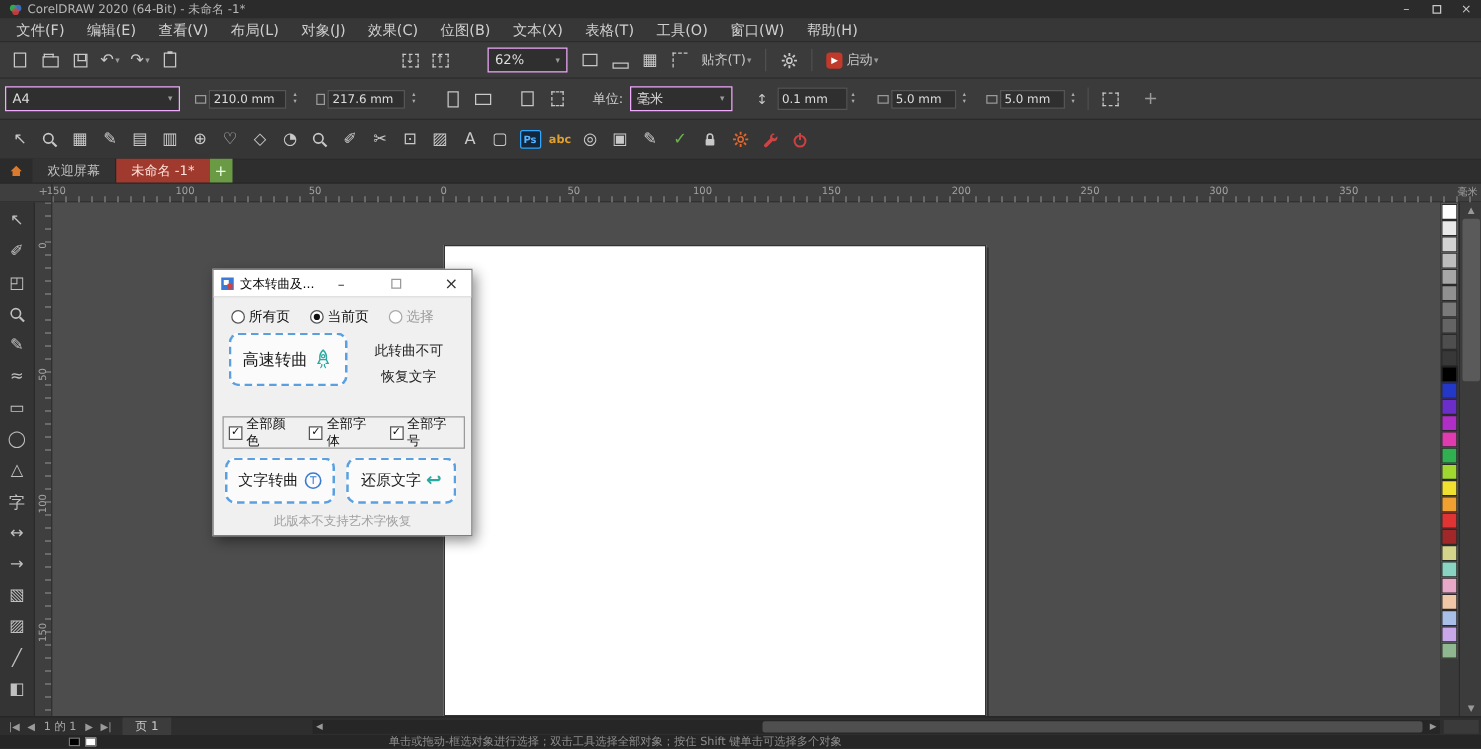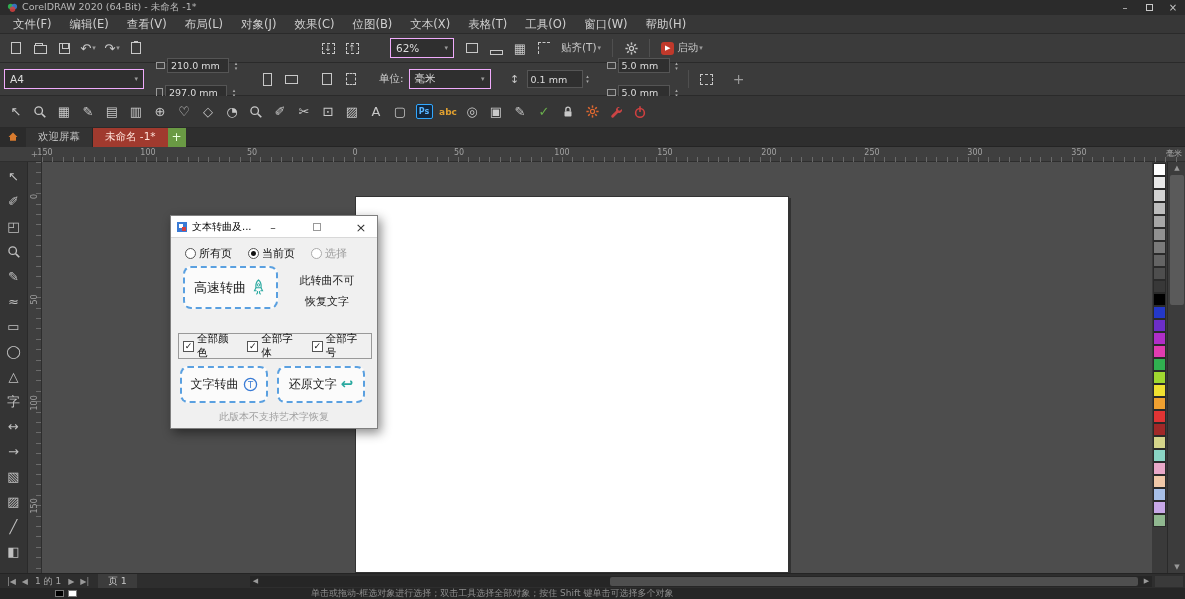--- a/index.html
+++ b/index.html
@@ -41,26 +41,26 @@
   .i-ruler { width:13px; height:5px; border:1px solid #c8c8c8; margin-top:8px; }
   .i-guides { width:12px; height:12px; border-left:1px dashed #c8c8c8; border-top:1px dashed #c8c8c8; }
   .i-dashed { width:13px; height:11px; border:1px dashed #c8c8c8; }
   .launch-ic { width:13px; height:13px; border-radius:3px; background:#c0392b; color:#fff; font-size:7px; display:flex; align-items:center; justify-content:center; margin-right:3px; }
   .ps-badge { width:17px; height:15px; background:#12263c; border:1px solid #31a8ff; color:#57b4ff; font-size:8px; font-weight:bold; display:flex; align-items:center; justify-content:center; border-radius:2px; }
   .abc-ic { font-size:9px; font-weight:bold; color:#e0a030; }
 
   
   .orient-p { width:9px; height:13px; border:1px solid #c8c8c8; }
   .orient-l { width:13px; height:9px; border:1px solid #c8c8c8; }
-  .dims { display:flex; flex-direction:column; gap:12px; }
+  .dims { display:flex; flex-direction:row; gap:12px; }
   .dimrow { display:flex; align-items:center; gap:2px; }
   .dim-ic { width:9px; height:7px; border:1px solid #999; }
 
   
-  .tabbar { top:128px; height:19px; background:#2e2e2e; border-bottom:1px solid #242424; }
+  .tabbar { top:128px; height:19px; background:#2e2e2e; border-bottom:1px solid #242424;align-items:flex-end; }
   .hometab { width:26px; height:19px; display:flex; align-items:center; justify-content:center; background:#2b2b2b; }
   .doctab { height:19px; display:flex; align-items:center; padding:0 12px; font-size:10.5px; }
   .tab-welcome { background:#333; color:#c0c0c0; border-right:1px solid #262626; }
   .tab-active { background:#a03a2e; color:#ffe3da; }
   .tab-plus { width:18px; height:19px; background:#6a9a44; color:#eaffe0; font-size:12px; display:flex; align-items:center; justify-content:center; }
 
   
   .rulerrow { top:147px; height:15px; background:#3f3f3f; border-bottom:1px solid #2e2e2e; }
   .ruler-corner { position:absolute; left:28px; top:0; width:14px; height:15px; color:#999; font-size:9px; text-align:center; line-height:15px; border-right:1px solid #2e2e2e; }
   .hruler { position:absolute; left:42px; top:0; right:0; height:15px;
@@ -235,21 +235,21 @@
       <div class="dimrow">
         <span class="dim-ic"></span>
         <span class="field" style="width:62px">210.0 mm</span>
         <span class="spin">
             <span>▴</span>
             <span>▾</span>
           </span>
       </div>
       <div class="dimrow">
         <span class="dim-ic" style="width:7px;height:9px"></span>
-        <span class="field" style="width:62px">297.0 mm</span>
+        <span class="field" style="width:62px">217.6 mm</span>
         <span class="spin">
             <span>▴</span>
             <span>▾</span>
           </span>
       </div>
     </div>
     <span class="tbtn" style="margin-left:14px">
         <span class="orient-p"></span>
       </span>
     <span class="tbtn">

